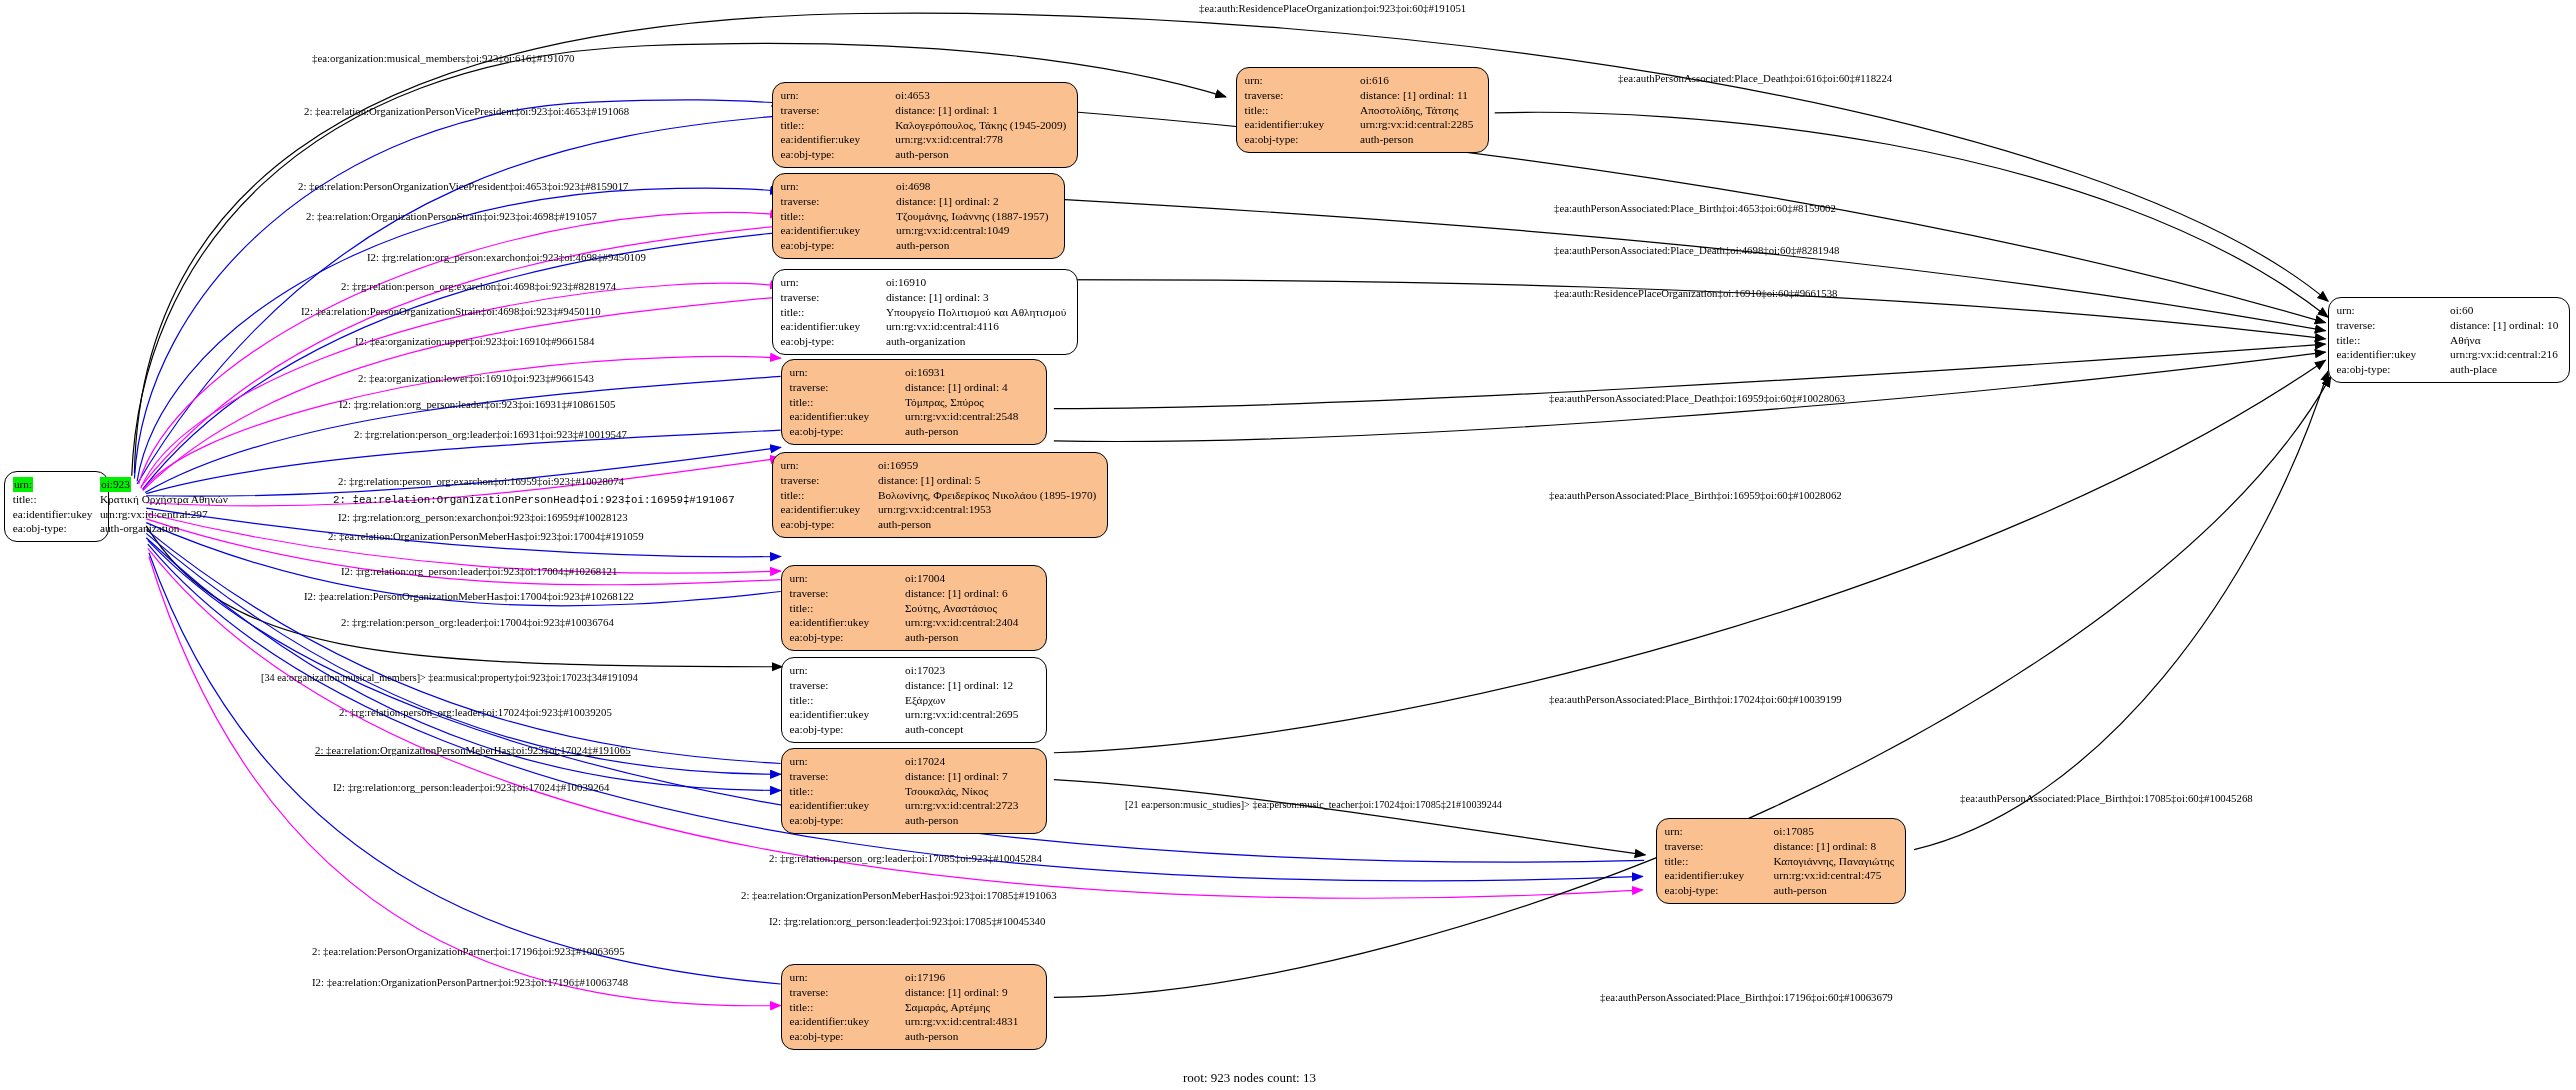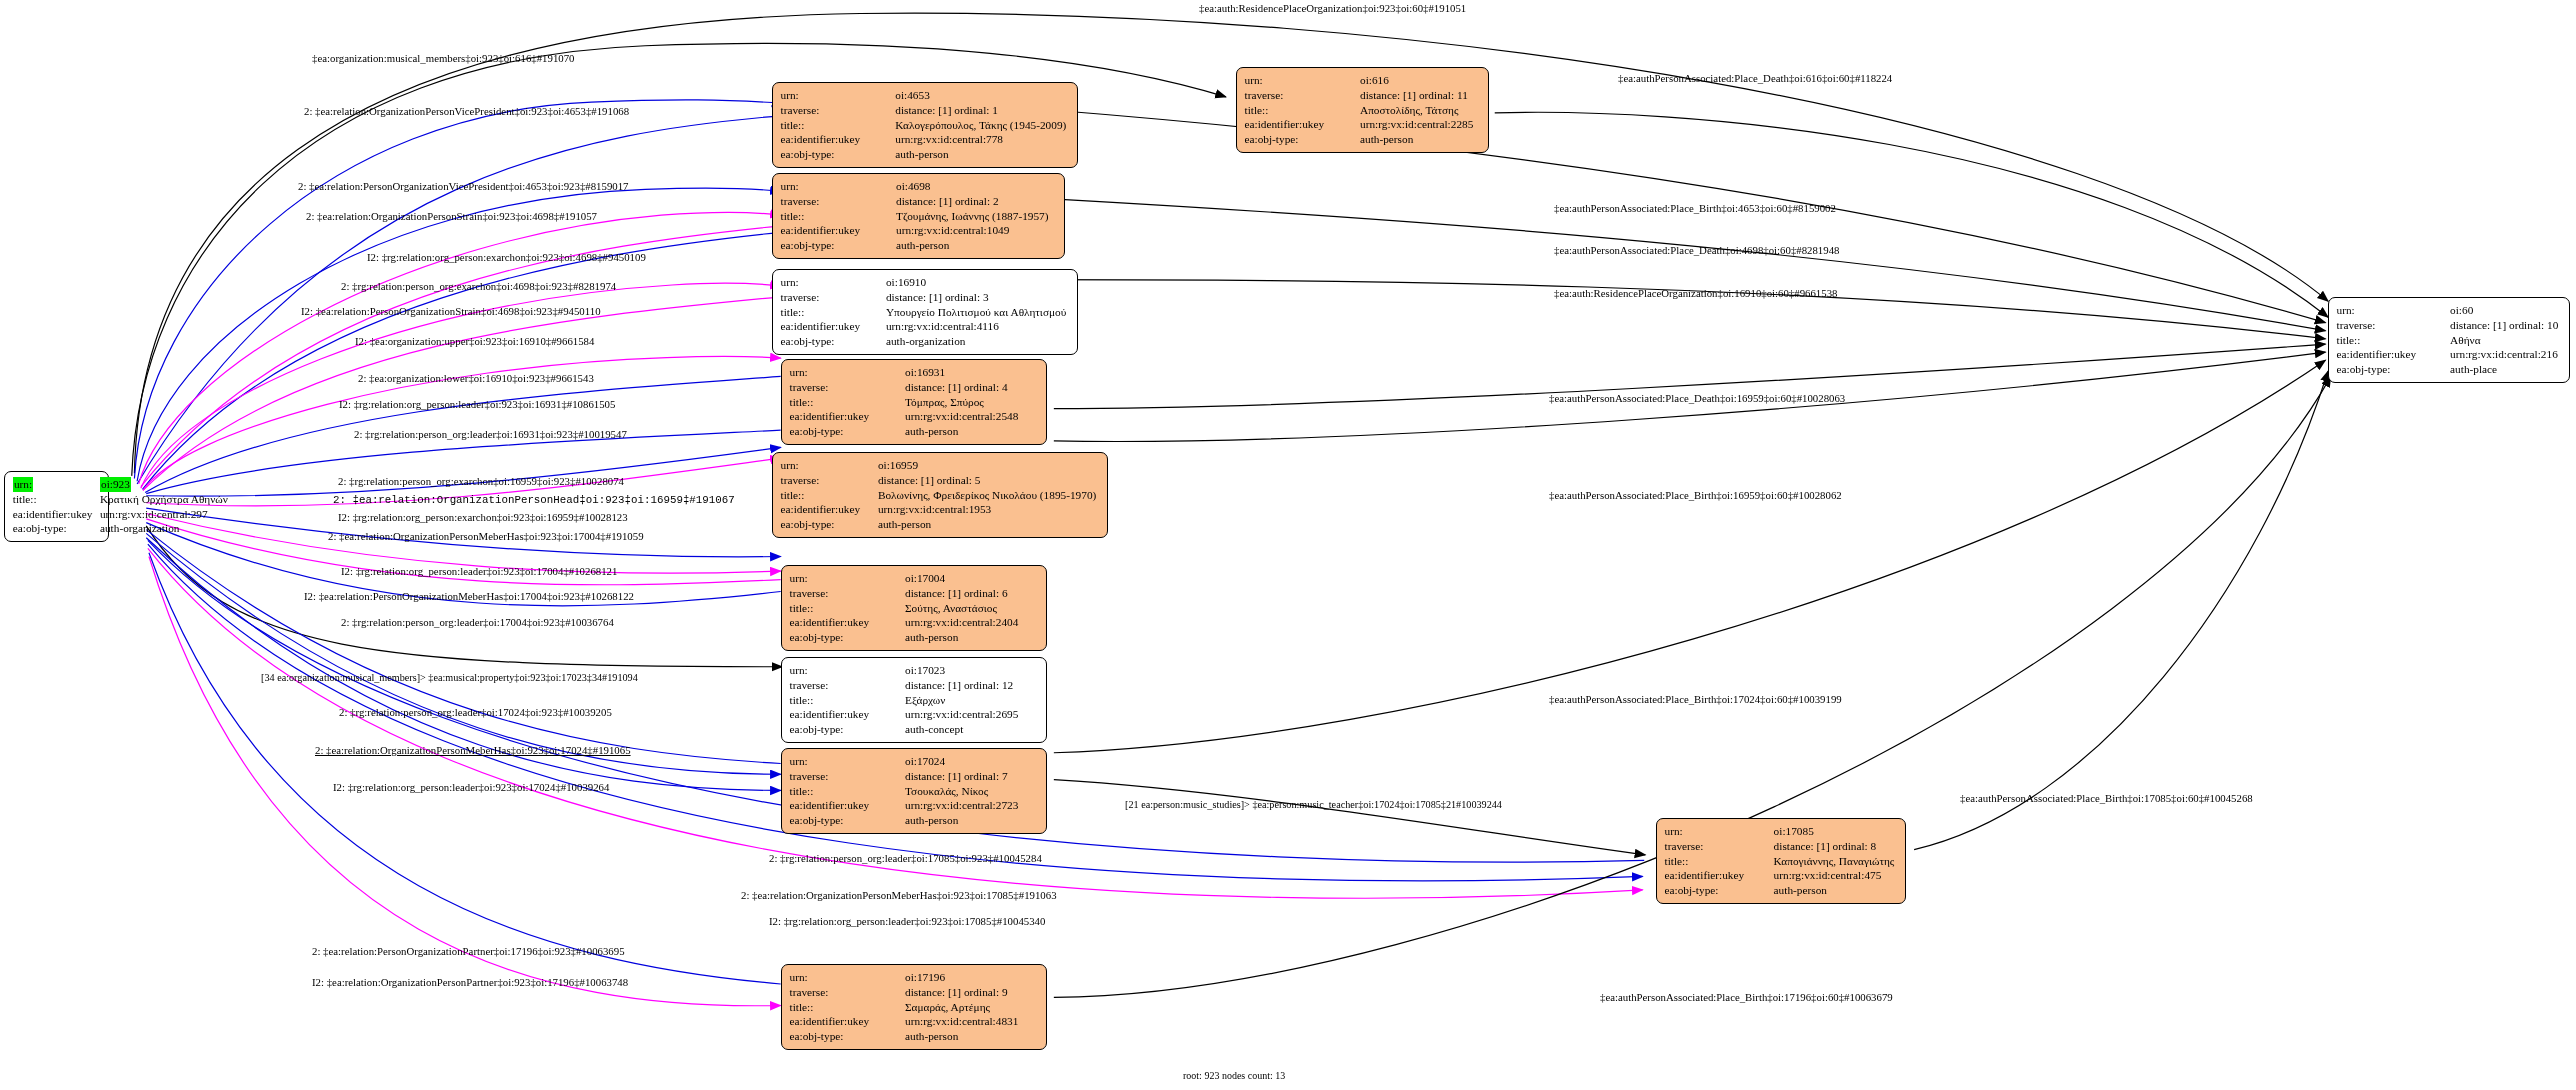--- a/index.html
+++ b/index.html
@@ -1,36 +1,36 @@
 <!DOCTYPE html>
 <html style="font-size:8.6px"><head>
 <meta charset="utf-8">
 <style>
   html,body{margin:0;padding:0;background:#ffffff;}
   #stage{position:relative;width:2576px;height:1091px;background:#fff;
          font-family:"Liberation Serif",serif;overflow:hidden;}
   svg.edges{position:absolute;left:0;top:0;width:2576px;height:1091px;pointer-events:none;}
 
-  .node{position:absolute;border:1.1px solid #000;border-radius:7px;background:#fff;
+  .node{position:absolute;border:1.1px solid #000;border-radius:13px;background:#fff;
         box-sizing:border-box;padding:5.4px 7.5px;}
   .node.person,.node.orgPerson{background:#fac090;}
   .node.plain{background:#fff;}
   .node table{border-collapse:collapse;}
   .node td{font-size:11.3px;line-height:1.30;white-space:nowrap;color:#000;
            padding:0 3.2px 0 0;vertical-align:top;}
   .node td.k{width:108px;}
   .node td.v{padding-left:4.3px;}
   .node.root td.k{width:81px;}
   .hl{background:#00ee00;display:inline-block;padding:0 1.1px;}
   .rootrow td{background:transparent;}
 
   .elabel{position:absolute;font-size:10.8px;color:#000;white-space:nowrap;
           font-family:"Liberation Serif",serif;line-height:1;}
   .elabel.small{font-size:10.2px;}
-  .footer{position:absolute;font-size:10px;color:#000;white-space:nowrap;}
+  .footer{position:absolute;font-size:13px;color:#000;white-space:nowrap;}
 </style>
 </head>
 <body>
 
 <div id="stage">
 
   <svg class="edges" viewBox="0 0 4791 2029" xmlns="http://www.w3.org/2000/svg">
     <defs>
       <marker id="ah-k" markerWidth="11" markerHeight="11" refX="9" refY="4" orient="auto">
         <path d="M0,0 L10,4 L0,8 z" fill="#000000"></path>

